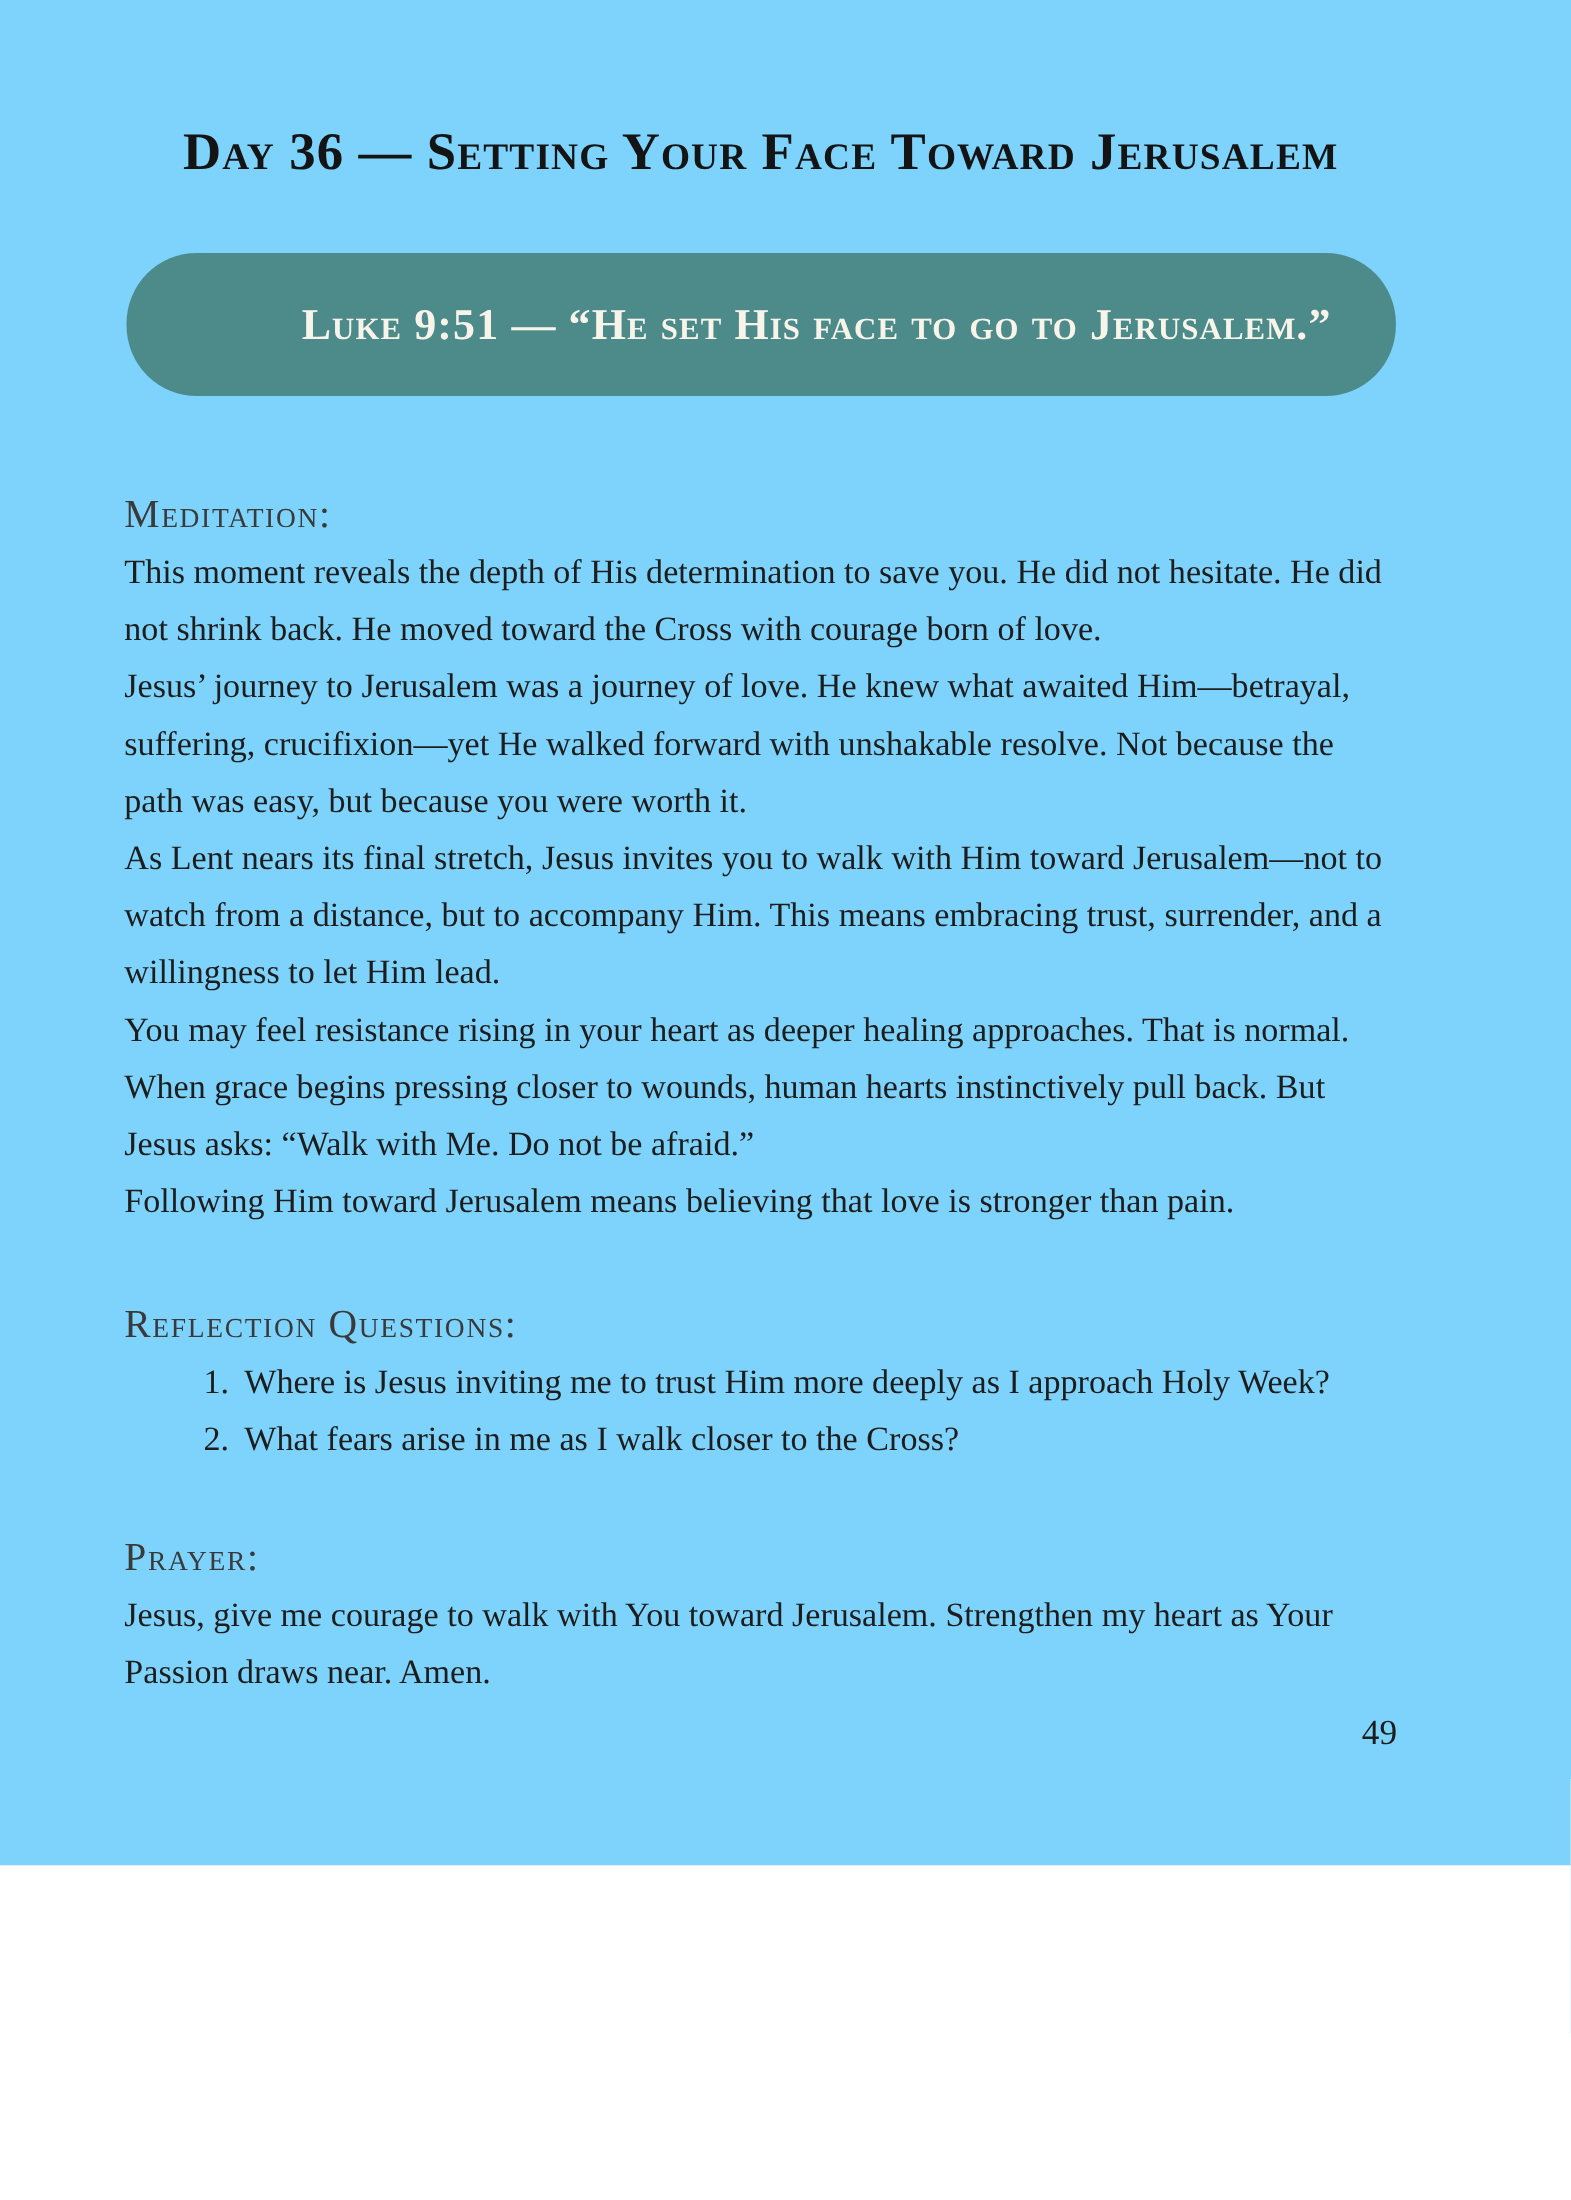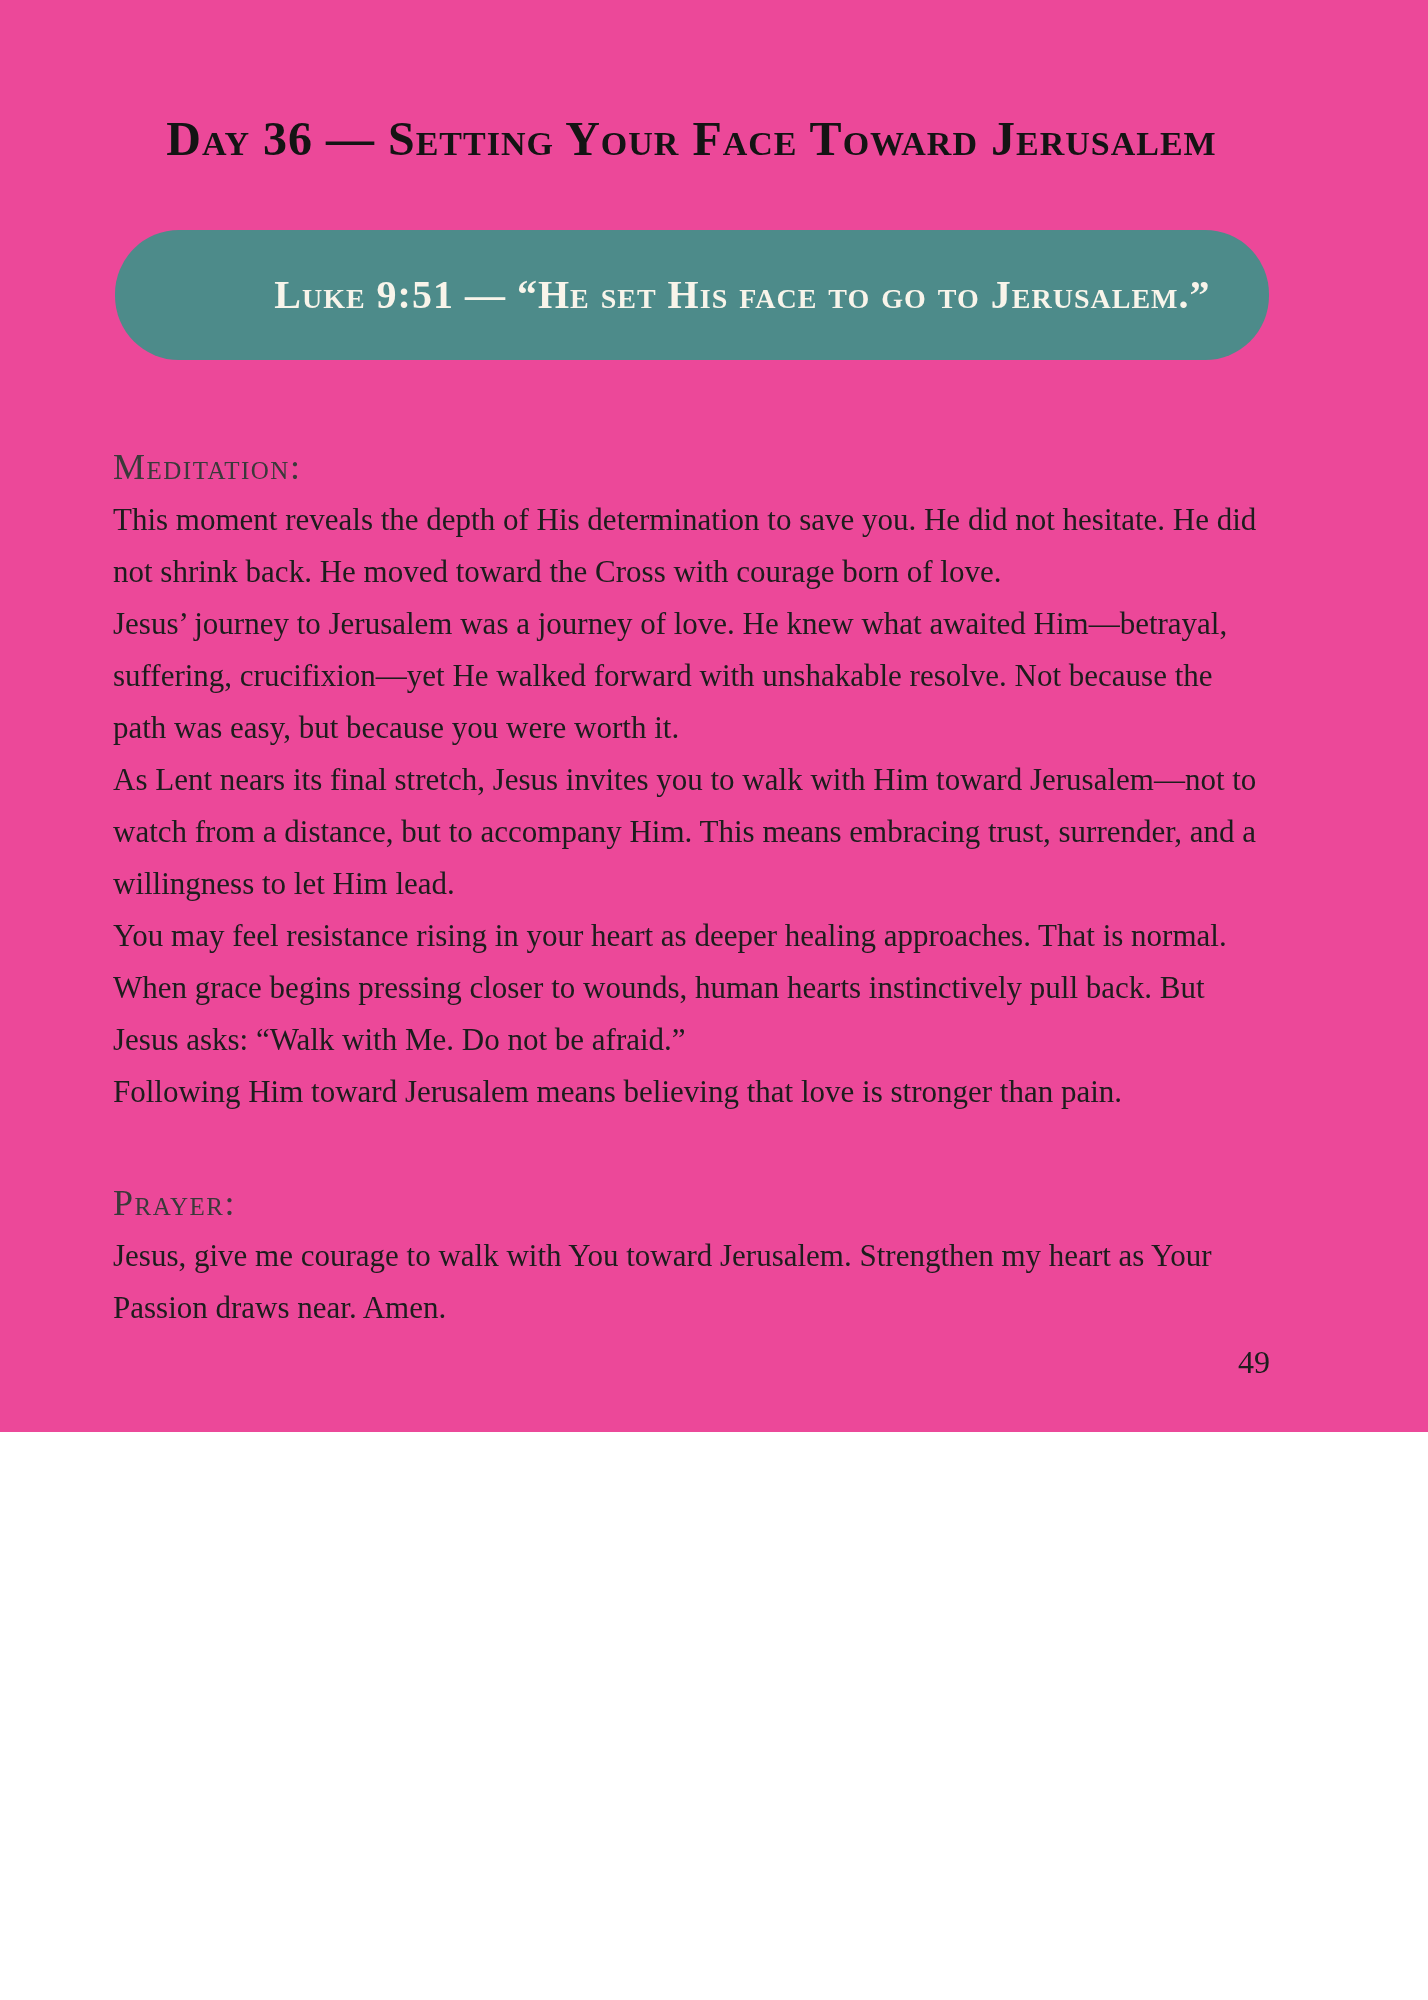--- a/index.html
+++ b/index.html
@@ -3,24 +3,24 @@
 <meta charset="utf-8">
 <style>
   html, body {
     margin: 0;
     padding: 0;
     background: #ffffff;
   }
   .page {
     box-sizing: border-box;
     width: 1428px;
-    height: 1432px;
+    height: 1696px;
     margin: 0 auto;
     padding: 102px 158px 0 113px;
-    background: #ec4899;
+    background: #7dd3fc;
     font-family: "Liberation Serif", serif;
     color: #1d1d1d;
     overflow: hidden;
   }
   .page-title {
     font-variant: small-caps;
     font-weight: 700;
     font-size: 48px;
     line-height: 74px;
     letter-spacing: 1px;
@@ -91,20 +91,27 @@
 
   <div class="meditation-block">
     <h2 class="section-heading">Meditation:</h2>
     <p class="body-text">This moment reveals the depth of His determination to save you. He did not hesitate. He did not shrink back. He moved toward the Cross with courage born of love.</p>
     <p class="body-text">Jesus’ journey to Jerusalem was a journey of love. He knew what awaited Him—betrayal, suffering, crucifixion—yet He walked forward with unshakable resolve. Not because the path was easy, but because you were worth it.</p>
     <p class="body-text">As Lent nears its final stretch, Jesus invites you to walk with Him toward Jerusalem—not to watch from a distance, but to accompany Him. This means embracing trust, surrender, and a willingness to let Him lead.</p>
     <p class="body-text">You may feel resistance rising in your heart as deeper healing approaches. That is normal. When grace begins pressing closer to wounds, human hearts instinctively pull back. But Jesus asks: “Walk with Me. Do not be afraid.”</p>
     <p class="body-text">Following Him toward Jerusalem means believing that love is stronger than pain.</p>
   </div>
 
+  <div class="reflection-block">
+    <h2 class="section-heading">Reflection Questions:</h2>
+    <ol class="questions-list">
+      <li>Where is Jesus inviting me to trust Him more deeply as I approach Holy Week?</li>
+      <li>What fears arise in me as I walk closer to the Cross?</li>
+    </ol>
+  </div>
 
   <div class="prayer-block">
     <h2 class="section-heading">Prayer:</h2>
     <p class="body-text">Jesus, give me courage to walk with You toward Jerusalem. Strengthen my heart as Your Passion draws near. Amen.</p>
   </div>
 
   <div class="page-number">49</div>
 
 </div>
 

